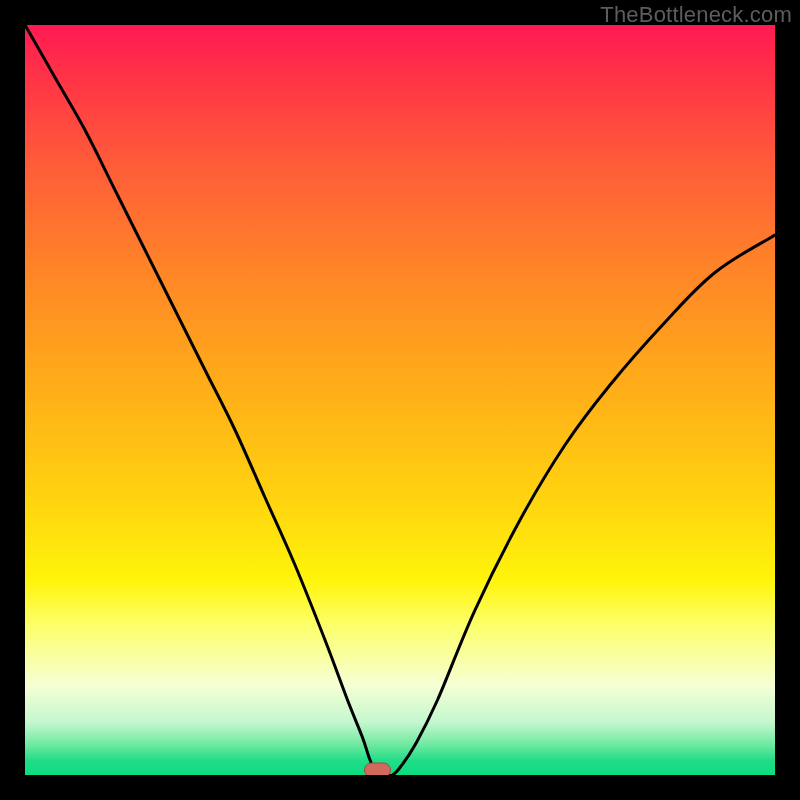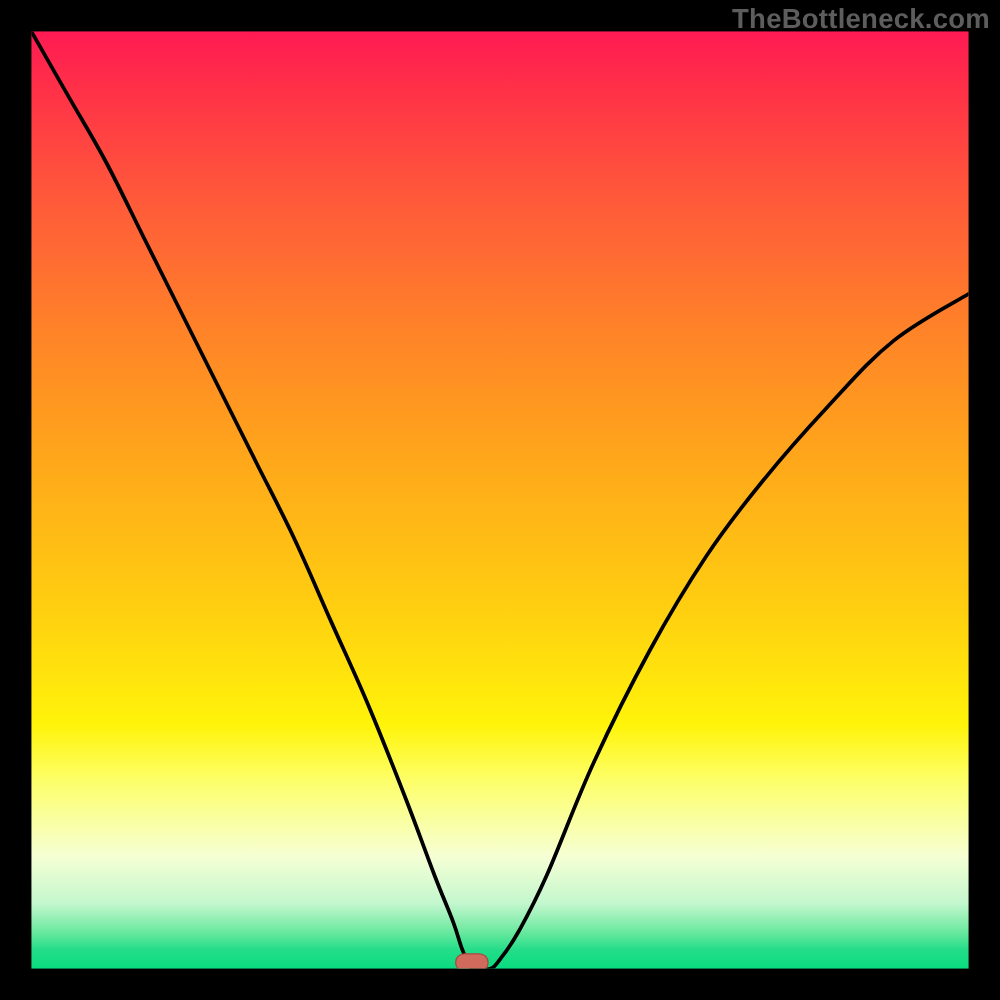--- a/index.html
+++ b/index.html
@@ -56,21 +56,21 @@
     top: 0;
     width: 100%;
     height: 100%;
   }
   .watermark {
     position: absolute;
     top: 2px;
     right: 8px;
     color: #5d5d5d;
     font-size: 22px;
-    font-weight: 700;
+    font-weight: 400;
     letter-spacing: 0.2px;
     z-index: 20;
   }
 </style>
 </head>
 <body>
 
 <div class="frame">
   <div class="plot-area">
     <div class="gradient-bg"></div>

